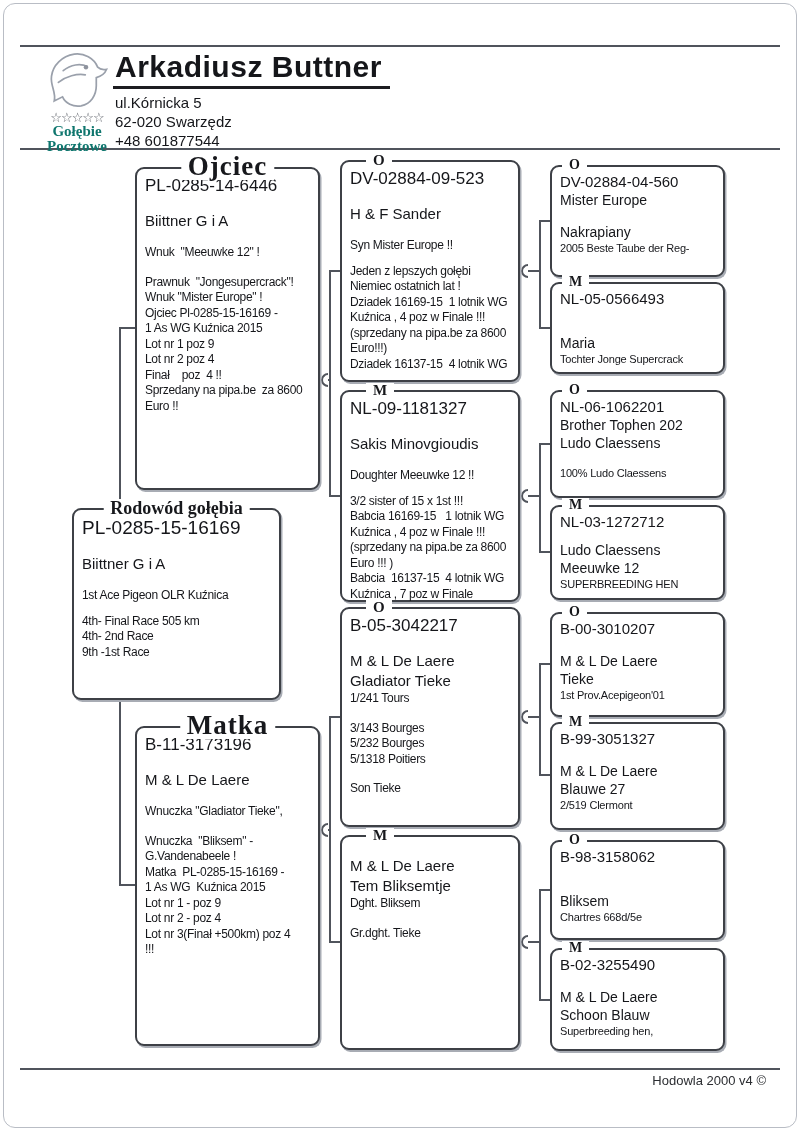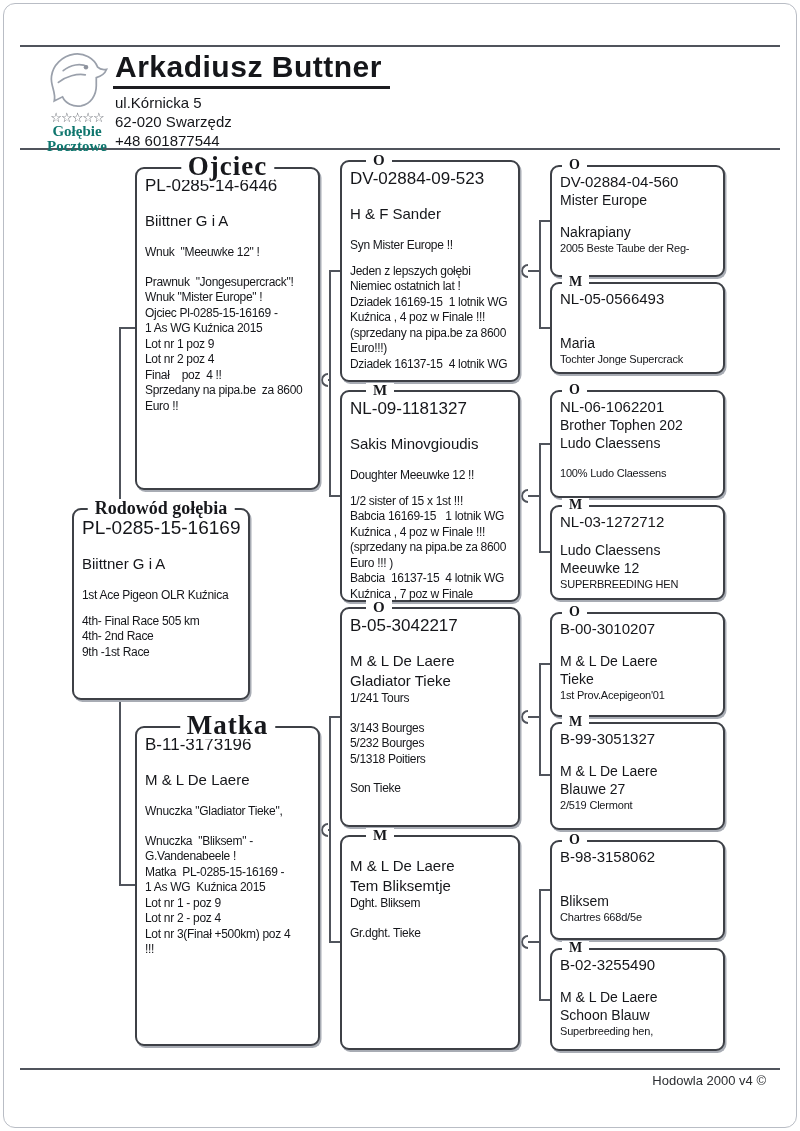--- a/index.html
+++ b/index.html
@@ -129,21 +129,21 @@
         <div class="ln ln-note">Ojciec Pl-0285-15-16169 -</div>
         <div class="ln ln-note">1 As WG Kuźnica 2015</div>
         <div class="ln ln-note">Lot nr 1 poz 9</div>
         <div class="ln ln-note">Lot nr 2 poz 4</div>
         <div class="ln ln-note">Finał    poz  4 !!</div>
         <div class="ln ln-note">Sprzedany na pipa.be  za 8600</div>
         <div class="ln ln-note">Euro !!</div>
       </div>
   </div>
 
-  <div class="pbox" style="left:72px;top:508px;width:178px;height:192px;">
+  <div class="pbox" style="left:72px;top:508px;width:209px;height:192px;">
     <span class="box-label lbl-subject">Rodowód gołębia</span>
     <div>
         <div class="ln ln-ringlg">PL-0285-15-16169</div>
         <div class="ln ln-gap"></div>
         <div class="ln ln-name">Biittner G i A</div>
         <div class="ln ln-gap"></div>
         <div class="ln ln-note">1st Ace Pigeon OLR Kuźnica</div>
         <div class="ln ln-gapsm"></div>
         <div class="ln ln-note">4th- Final Race 505 km</div>
         <div class="ln ln-note">4th- 2nd Race</div>
@@ -191,21 +191,21 @@
   </div>
   <div class="pbox" style="left:340px;top:390px;width:180px;height:212px;">
     <span class="box-label lbl-om3">M</span>
     <div>
         <div class="ln ln-ring">NL-09-1181327</div>
         <div class="ln ln-gap"></div>
         <div class="ln ln-name">Sakis Minovgioudis</div>
         <div class="ln ln-gap"></div>
         <div class="ln ln-note">Doughter Meeuwke 12 !!</div>
         <div class="ln ln-gapsm"></div>
-        <div class="ln ln-note">1/2 sister of 15 x 1st !!!</div>
+        <div class="ln ln-note">3/2 sister of 15 x 1st !!!</div>
         <div class="ln ln-note">Babcia 16169-15   1 lotnik WG</div>
         <div class="ln ln-note">Kuźnica , 4 poz w Finale !!!</div>
         <div class="ln ln-note">(sprzedany na pipa.be za 8600</div>
         <div class="ln ln-note">Euro !!! )</div>
         <div class="ln ln-note">Babcia  16137-15  4 lotnik WG</div>
         <div class="ln ln-note">Kuźnica , 7 poz w Finale</div>
       </div>
   </div>
   <div class="pbox" style="left:340px;top:607px;width:180px;height:220px;">
     <span class="box-label lbl-om3">O</span>

